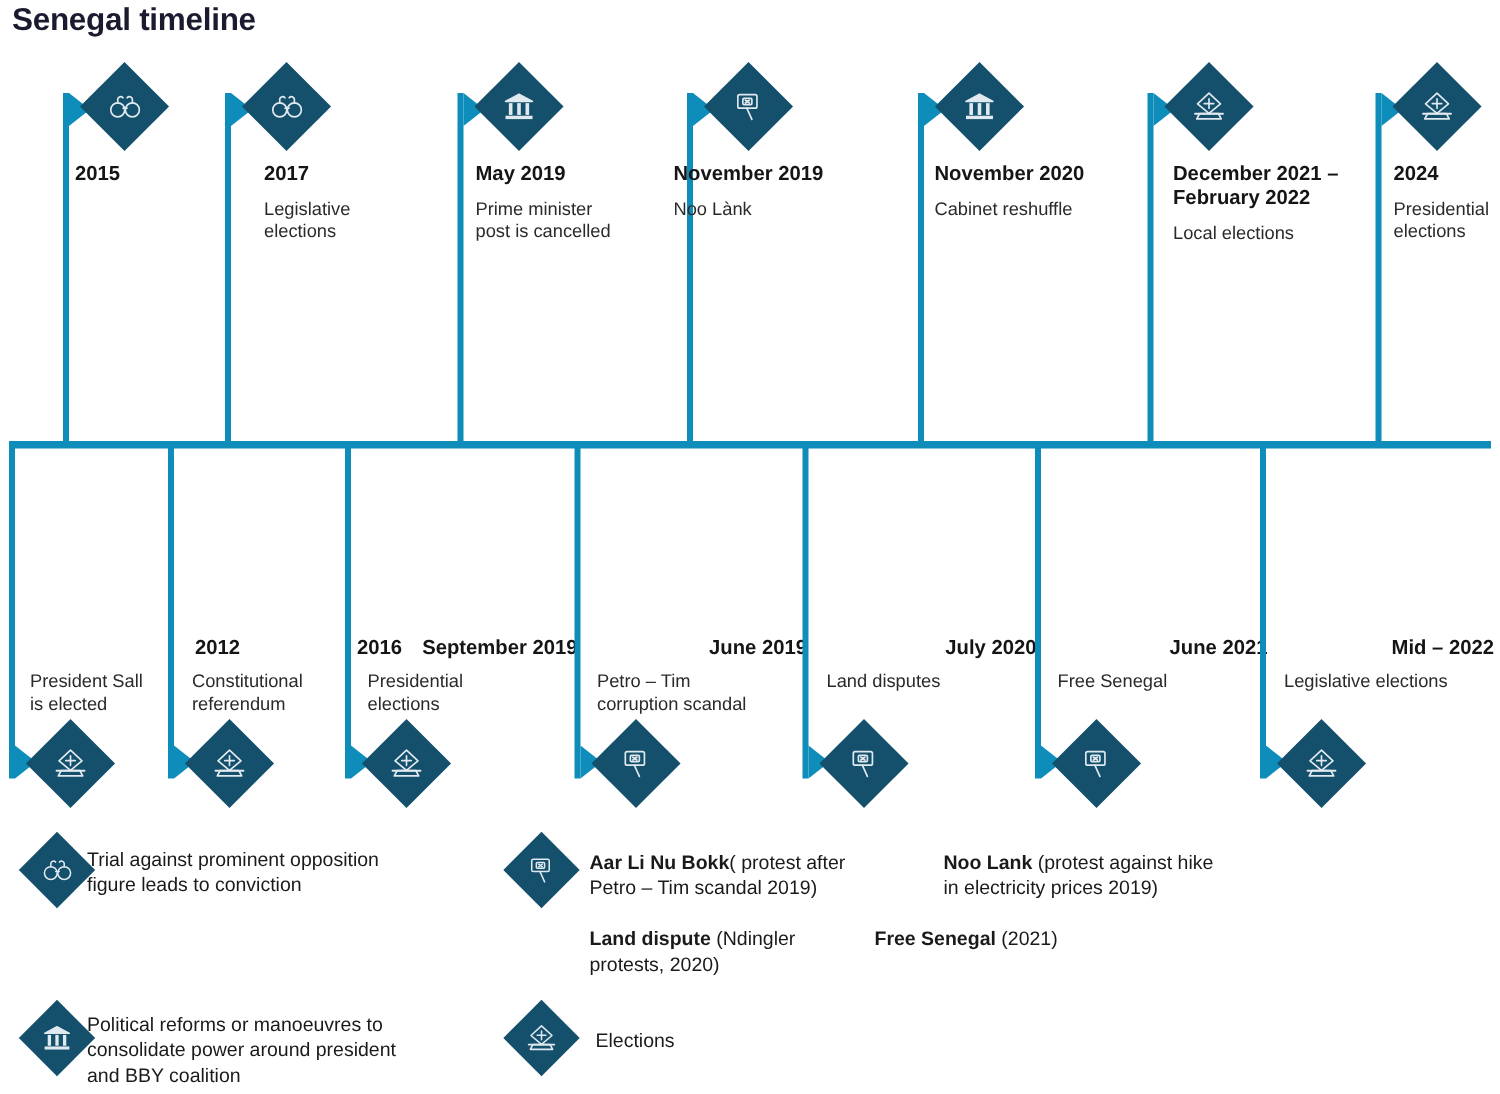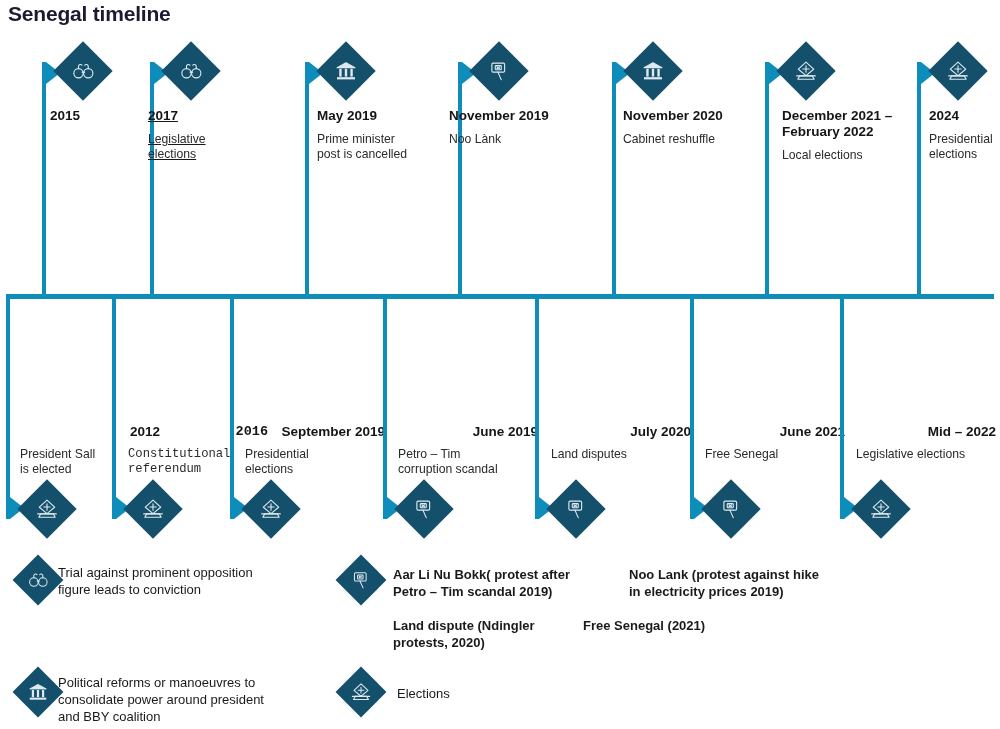--- a/index.html
+++ b/index.html
@@ -89,21 +89,21 @@
   
   .legend-item { position: absolute; }
   .legend-text {
     position: absolute;
     font-size: 13px;
     line-height: 17px;
     color: #1a1a1a;
     white-space: pre-line;
   }
   .legend-text b { font-weight: bold; }
-  .legend-note { font-weight: bold; }
+  .legend-note { font-weight: normal; }
 </style>
 </head>
 <body>
 
 <div id="page-title">Senegal timeline</div>
 
 <div class="axis"></div>
 
 <div id="stage">
     <div class="vline top" style="left:42px;"></div>
@@ -124,21 +124,21 @@
     <div class="flag" style="left:154px;top:62px;"></div>
     <div class="diamond" style="left:170px;top:50px;width:42px;height:42px;">
       <span class="ic"><svg width="24" height="24" viewBox="0 0 32 32">
           <circle cx="10" cy="19" r="6.2" style="fill:none;stroke:#dfe9ef;stroke-width:1.5;stroke-linecap:round;stroke-linejoin:round"></circle>
           <circle cx="23" cy="19" r="6.2" style="fill:none;stroke:#dfe9ef;stroke-width:1.5;stroke-linecap:round;stroke-linejoin:round"></circle>
           <path d="M10 12.8 L10 9.5 A2.6 2.6 0 0 1 14.6 8.3" style="fill:none;stroke:#dfe9ef;stroke-width:1.5;stroke-linecap:round;stroke-linejoin:round"></path>
           <path d="M23 12.8 L23 9.5 A2.6 2.6 0 0 0 18.4 8.3" style="fill:none;stroke:#dfe9ef;stroke-width:1.5;stroke-linecap:round;stroke-linejoin:round"></path>
           <path d="M14.8 17.5 L18.2 17.5" style="fill:none;stroke:#dfe9ef;stroke-width:1.5;stroke-linecap:round;stroke-linejoin:round"></path>
         </svg></span>
     </div>
-    <div class="event above" style="left:148px;top:108px;width:132px;text-decoration:underline;">
+    <div class="event above" style="left:176px;top:108px;width:132px;">
       <div class="ev-date">2017</div>
       <div class="ev-desc">Legislative
 elections</div>
     </div>
     <div class="vline top" style="left:305px;"></div>
     <div class="flag" style="left:309px;top:62px;"></div>
     <div class="diamond" style="left:325px;top:50px;width:42px;height:42px;">
       <span class="ic"><svg width="24" height="24" viewBox="0 0 32 32">
           <path d="M4 11.5 L16 5 L28 11.5 Z" style="fill:#dfe9ef;stroke:#dfe9ef;stroke-width:1.4;stroke-linejoin:round"></path>
           <rect x="7" y="13" width="3.2" height="10.5" style="fill:#dfe9ef"></rect>
@@ -229,21 +229,21 @@
     <div class="vline bottom" style="left:112px;"></div>
     <div class="flag" style="left:116px;top:497px;"></div>
     <div class="diamond" style="left:132px;top:488px;width:42px;height:42px;">
       <span class="ic"><svg width="24" height="24" viewBox="0 0 32 32">
           <path d="M16 4.2 L26.2 13.6 L16 22.2 L5.8 13.6 Z" style="fill:none;stroke:#dfe9ef;stroke-width:1.5;stroke-linecap:round;stroke-linejoin:round"></path>
           <path d="M16 9.2 L16 17.6 M11.8 13.4 L20.2 13.4" style="fill:none;stroke:#dfe9ef;stroke-width:1.5;stroke-linecap:round;stroke-linejoin:round"></path>
           <path d="M7.6 22.4 L24.4 22.4 L26.8 27 L5.2 27 Z" style="fill:none;stroke:#dfe9ef;stroke-width:1.6;stroke-linejoin:round"></path>
           <path d="M3.6 22.4 L28.4 22.4" style="fill:none;stroke:#dfe9ef;stroke-width:1.8;stroke-linecap:round"></path>
         </svg></span>
     </div>
-    <div class="event below" style="left:128px;top:424px;width:140px;font-family:Liberation Mono, monospace;">
+    <div class="event below" style="left:128px;top:424px;width:140px;">
       <div class="ev-date">2016</div>
       <div class="ev-desc">Constitutional
 referendum</div>
     </div>
     <div class="vline bottom" style="left:230px;"></div>
     <div class="flag" style="left:234px;top:497px;"></div>
     <div class="diamond" style="left:250px;top:488px;width:42px;height:42px;">
       <span class="ic"><svg width="24" height="24" viewBox="0 0 32 32">
           <path d="M16 4.2 L26.2 13.6 L16 22.2 L5.8 13.6 Z" style="fill:none;stroke:#dfe9ef;stroke-width:1.5;stroke-linecap:round;stroke-linejoin:round"></path>
           <path d="M16 9.2 L16 17.6 M11.8 13.4 L20.2 13.4" style="fill:none;stroke:#dfe9ef;stroke-width:1.5;stroke-linecap:round;stroke-linejoin:round"></path>

